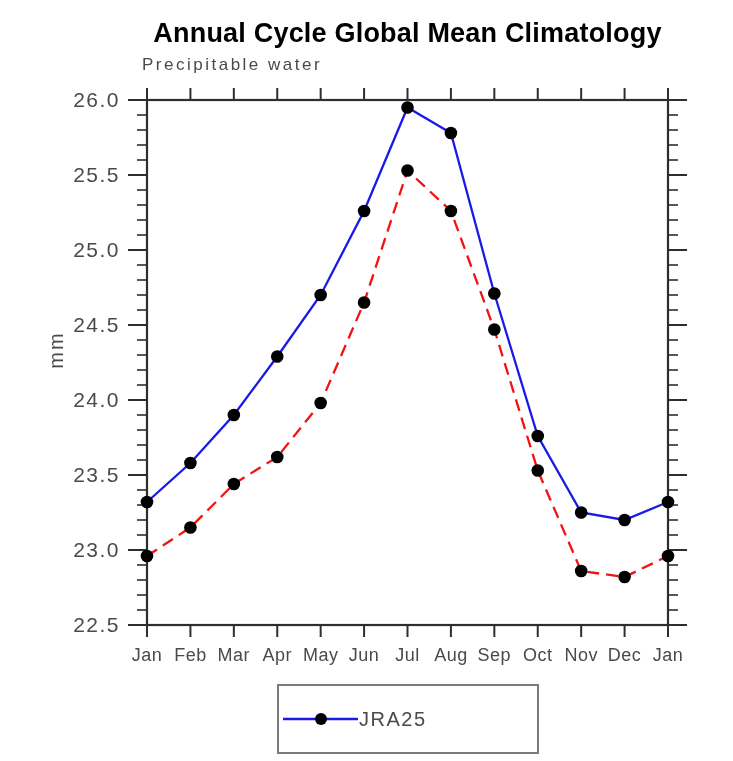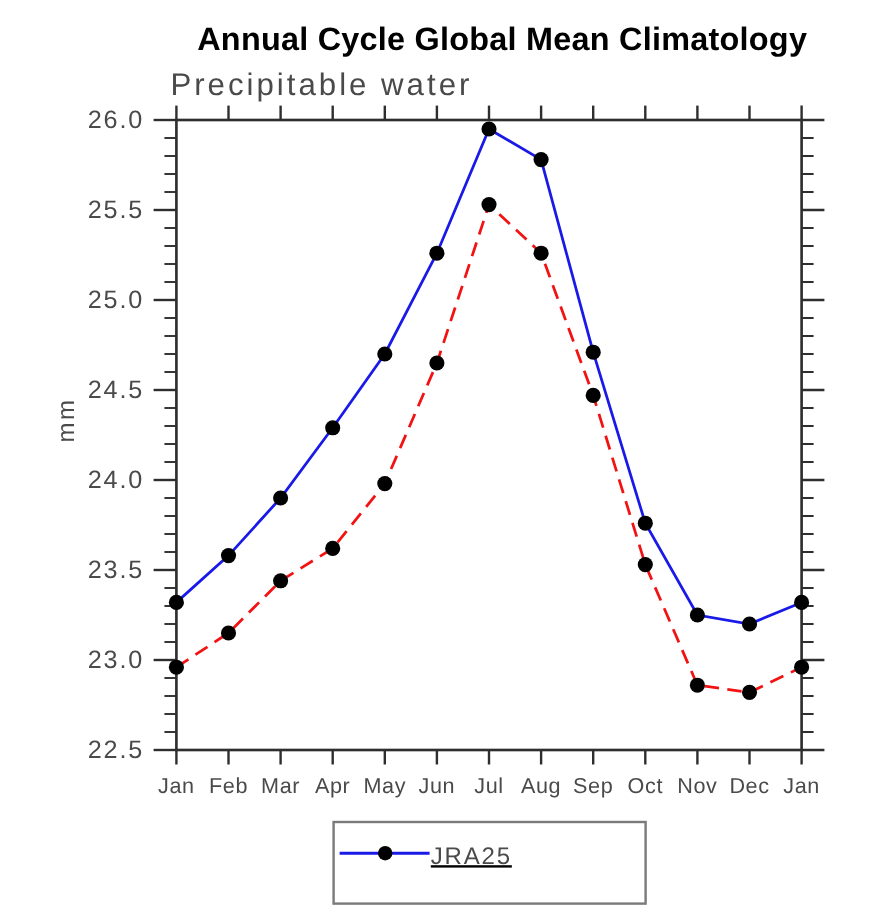--- a/index.html
+++ b/index.html
@@ -1,31 +1,31 @@
 <!DOCTYPE html>
 <html style="--text-color: #4a4a4a; --title-color: #000000; --legend-border: #7a7a7a;"><head>
 <meta charset="utf-8">
 <style>
   html,body{margin:0;padding:0;background:#ffffff;}
   .page{position:relative;width:733px;height:761px;background:#fff;overflow:hidden;
         font-family:"Liberation Sans",sans-serif;}
-  .title{position:absolute;left:158px;top:18px;width:521px;text-align:center;
+  .title{position:absolute;left:147px;top:18px;width:521px;text-align:center;
          font-size:27px;font-weight:bold;color:var(--title-color,#000);letter-spacing:0.2px;}
-  .subtitle{position:absolute;left:142px;top:55px;font-size:26px;color:var(--text-color,#4a4a4a);
+  .subtitle{position:absolute;left:142px;top:55px;font-size:17px;color:var(--text-color,#4a4a4a);
             letter-spacing:2.5px;font-weight:normal;}
   .ylab{position:absolute;left:27px;top:338px;width:60px;height:24px;text-align:center;
         transform:rotate(-90deg);font-size:20px;color:var(--text-color,#4a4a4a);letter-spacing:2px;}
   svg.plot{position:absolute;left:0;top:0;}
   svg text{font-family:"Liberation Sans",sans-serif;fill:var(--text-color,#4a4a4a);}
   .ytick-label{font-size:21px;letter-spacing:1.5px;}
   .xtick-label{font-size:18px;letter-spacing:0.5px;}
   .legend{position:absolute;left:277px;top:684px;width:262px;height:70px;
           border:2px solid var(--legend-border,#7a7a7a);box-sizing:border-box;
           display:flex;flex-direction:column;justify-content:center;padding-left:2px;background:#fff;}
-  .lrow{display:flex;height:33px;text-decoration:underline;}
+  .lrow{display:flex;align-items:center;height:33px;}
   .sample{flex:0 0 auto;}
   .llabel{font-size:20px;color:var(--text-color,#4a4a4a);letter-spacing:1.5px;white-space:nowrap;}
 </style>
 </head>
 <body>
 
 <div class="page">
   <div class="title">Annual Cycle Global Mean Climatology</div>
   <div class="subtitle">Precipitable water</div>
   <div class="ylab">mm</div>

